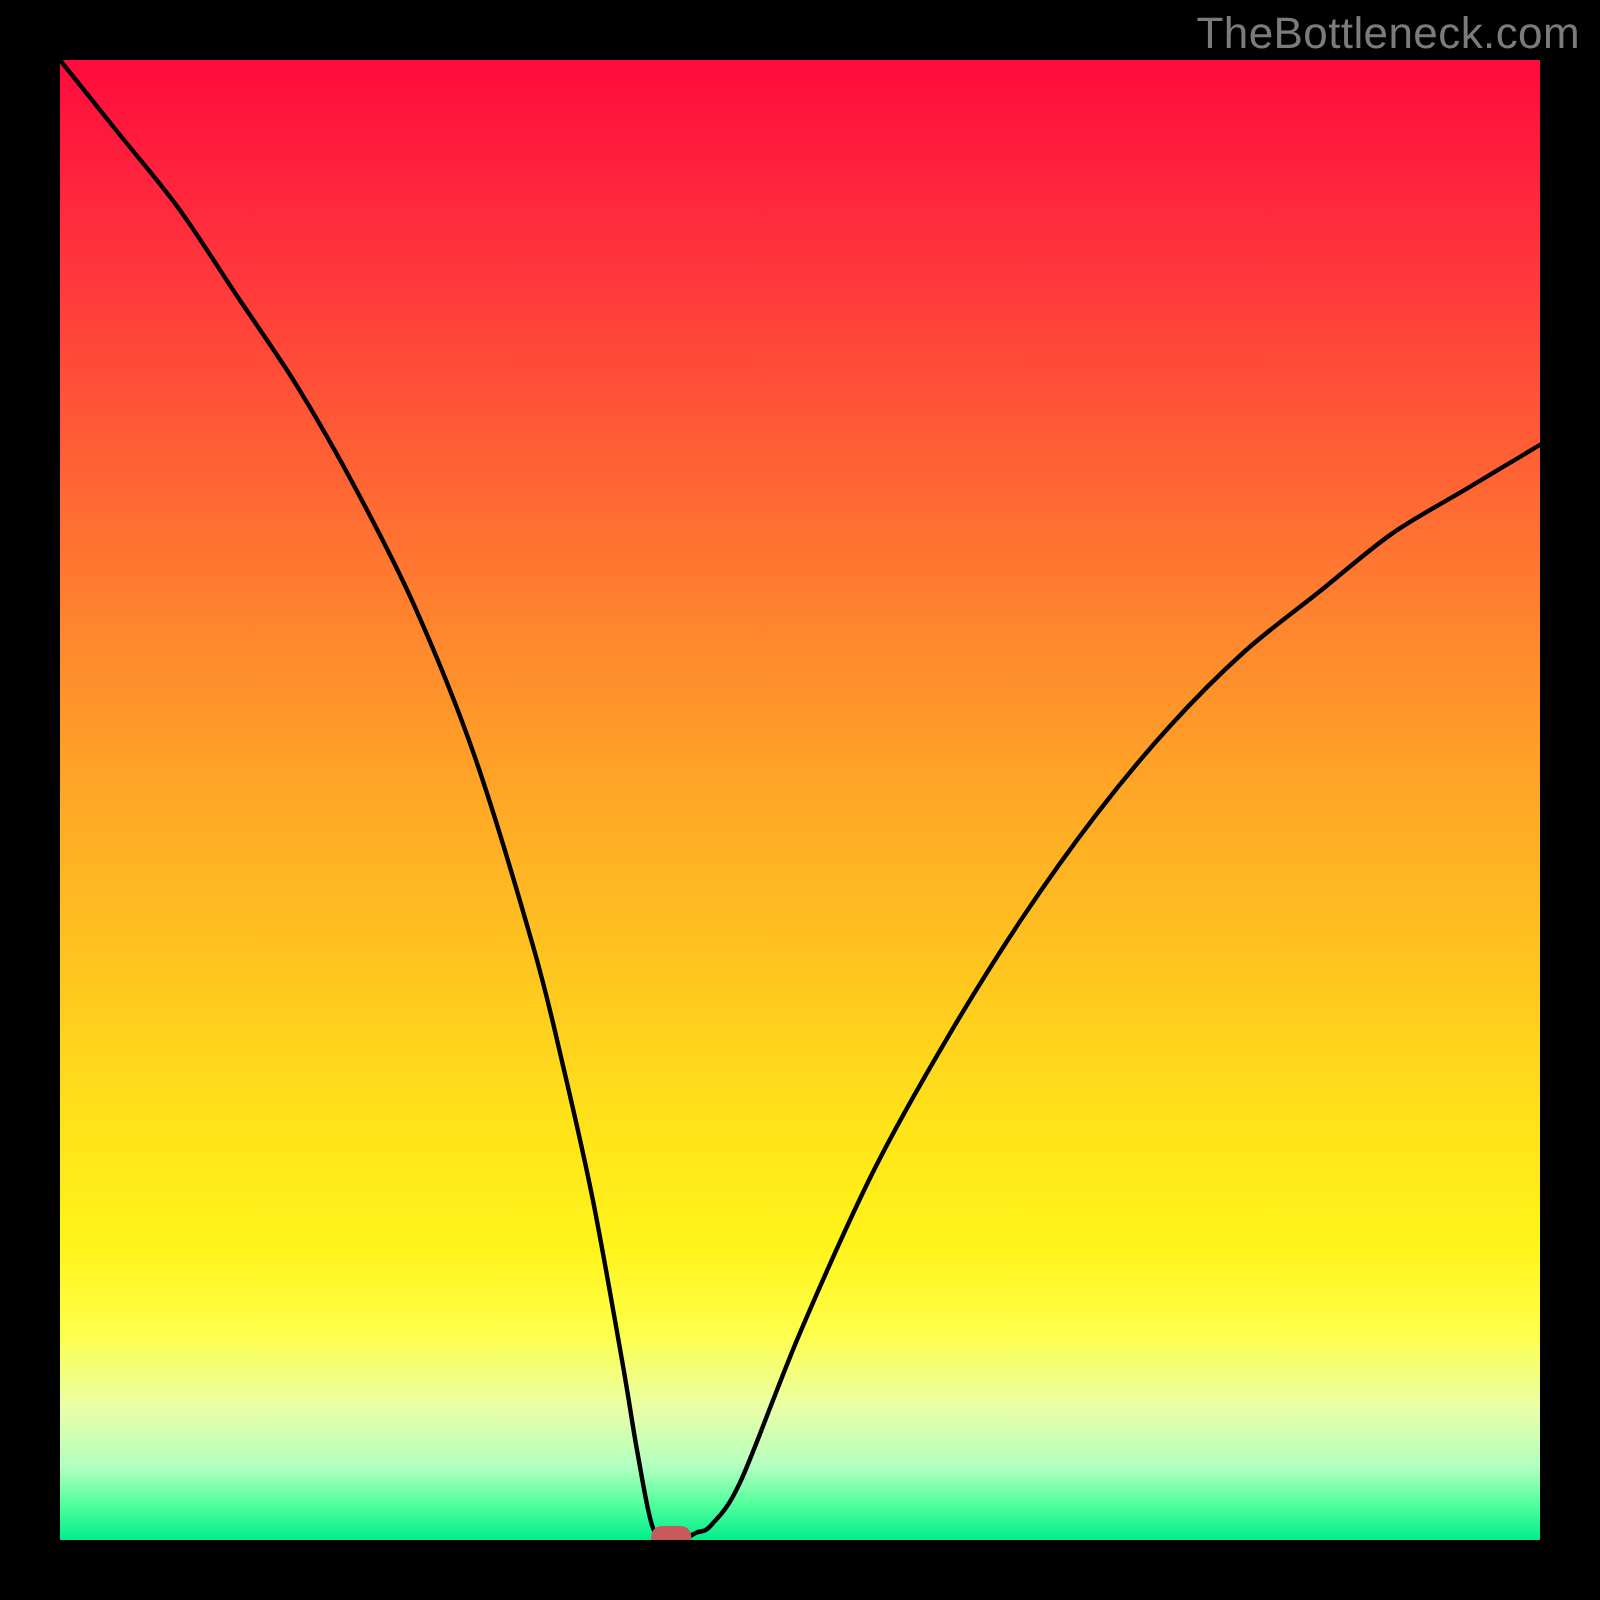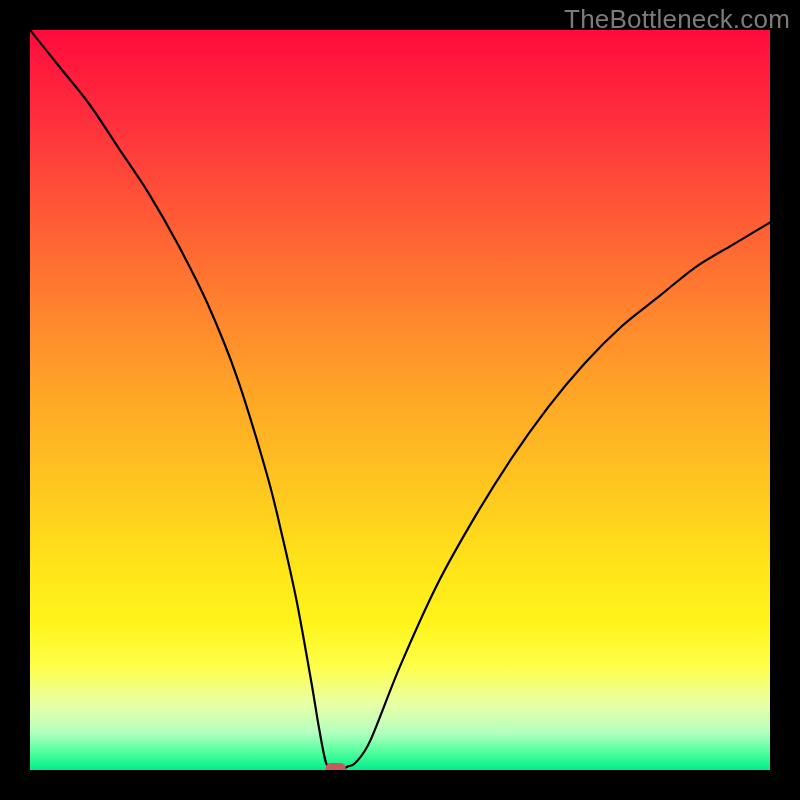--- a/index.html
+++ b/index.html
@@ -38,21 +38,21 @@
       #b3ffc0 95%,
       #55ff9e 97.5%,
       #00ee8b 100%
     );
   }
   .watermark {
     position: absolute;
     top: 4px;
     right: 10px;
     color: #7b7b7b;
-    font-size: 26px;
+    font-size: 22px;
     font-weight: 500;
     letter-spacing: 0.2px;
     user-select: none;
   }
   .curve-svg {
     position: absolute;
     left: 0;
     top: 0;
     width: 740px;
     height: 740px;

